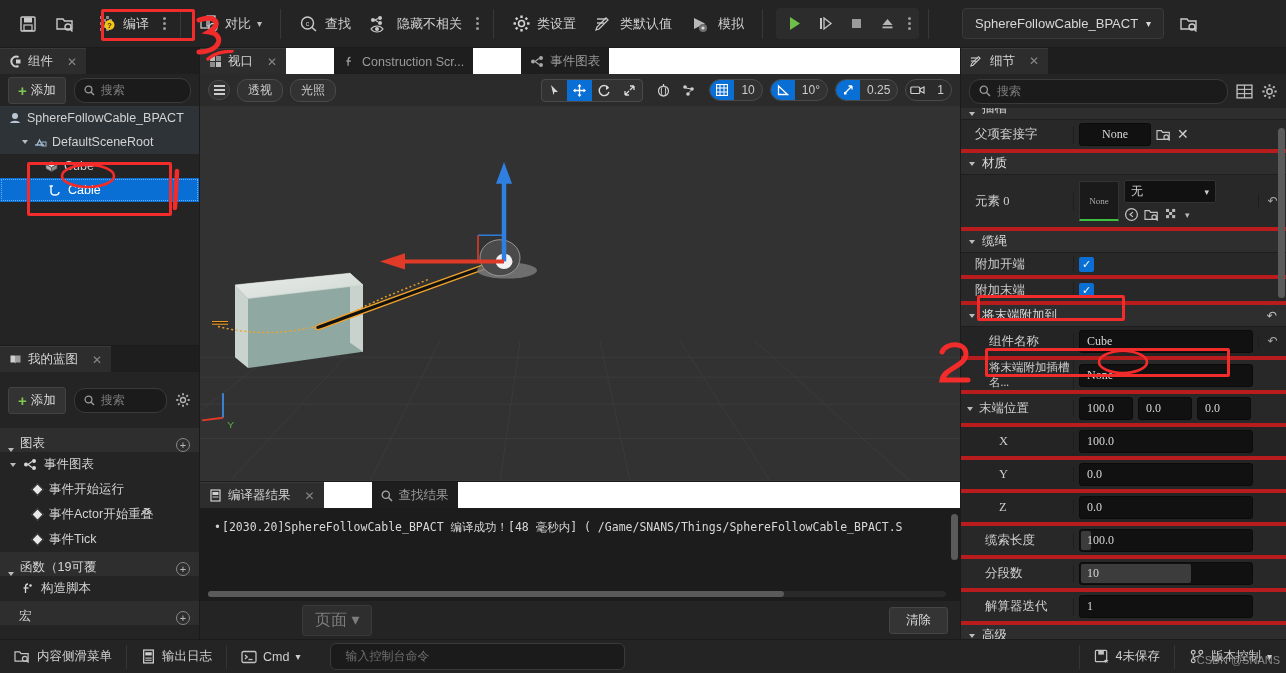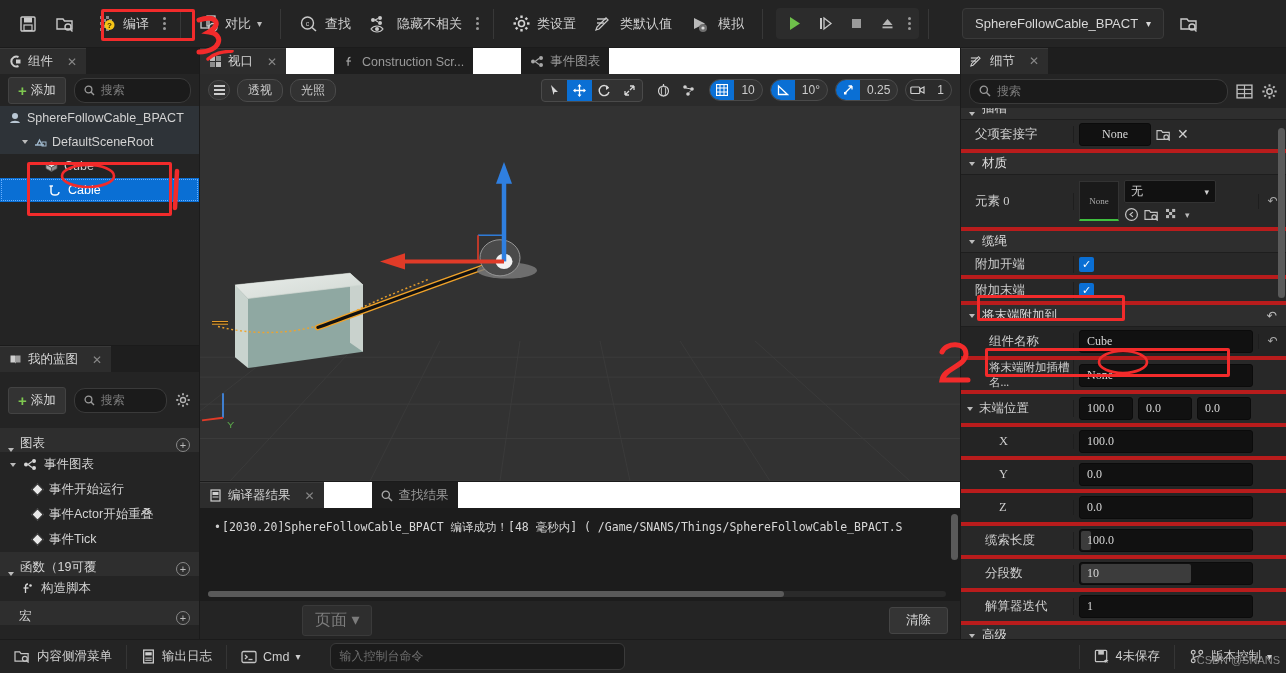--- a/index.html
+++ b/index.html
@@ -111,21 +111,21 @@
   .chk { width:15px;height:15px;background:#0a6fd4;border-radius:2px;display:flex;align-items:center;justify-content:center;color:#fff;font-size:11px;cursor:pointer;}
   .matthumb { width:40px;height:40px;background:#1a1a1a;border:1px solid #333; display:flex;align-items:center;justify-content:center;font-size:9px;color:#aaa;border-bottom:2px solid #3fbf3f;}
   .combo { background:#111;border:1px solid #333;border-radius:2px;padding:2px 6px;font-size:12px;color:#d0d0d0;display:flex;align-items:center;gap:4px; width:92px;}
   .miniicons { display:flex; gap:5px; align-items:center; color:#bbb; font-size:12px;}
   .slider-fill { position:absolute; left:1px; top:1px; bottom:1px; background:#3c3c3c; border-radius:2px;}
 
   
   .statusbar { height:34px; background:#242424; border-top:1px solid #1b1b1b; display:flex; align-items:center; gap:0; flex:0 0 34px;}
   .sb-item { display:flex; align-items:center; gap:6px; padding:0 14px; font-size:12.5px; color:#cfcfcf; height:24px; border-right:1px solid #353535; cursor:pointer;}
   .cmdline { flex:1; display:flex; align-items:center; gap:16px; padding:0 10px;}
-  .cmd-input { flex:0 0 295px; background:#1b1b1b;border:1px solid #3a3a3a;border-radius:6px;padding:4px 8px;color:#6e6e6e;font-size:12px;}
+  .cmd-input { flex:0 0 295px; background:#1b1b1b;border:1px solid #3a3a3a;border-radius:6px;padding:4px 14px;color:#6e6e6e;font-size:12px;}
 
   
   .annot { position:absolute; pointer-events:none; }
   .redbox { position:absolute; border:3px solid #f22b2b; border-radius:2px; pointer-events:none;}
   .watermark { position:absolute; right:6px; bottom:7px; color:#9a9a9a; font-size:11px; opacity:.85; pointer-events:none;}
   svg { display:block; }
 </style>
 </head>
 <body>
 

